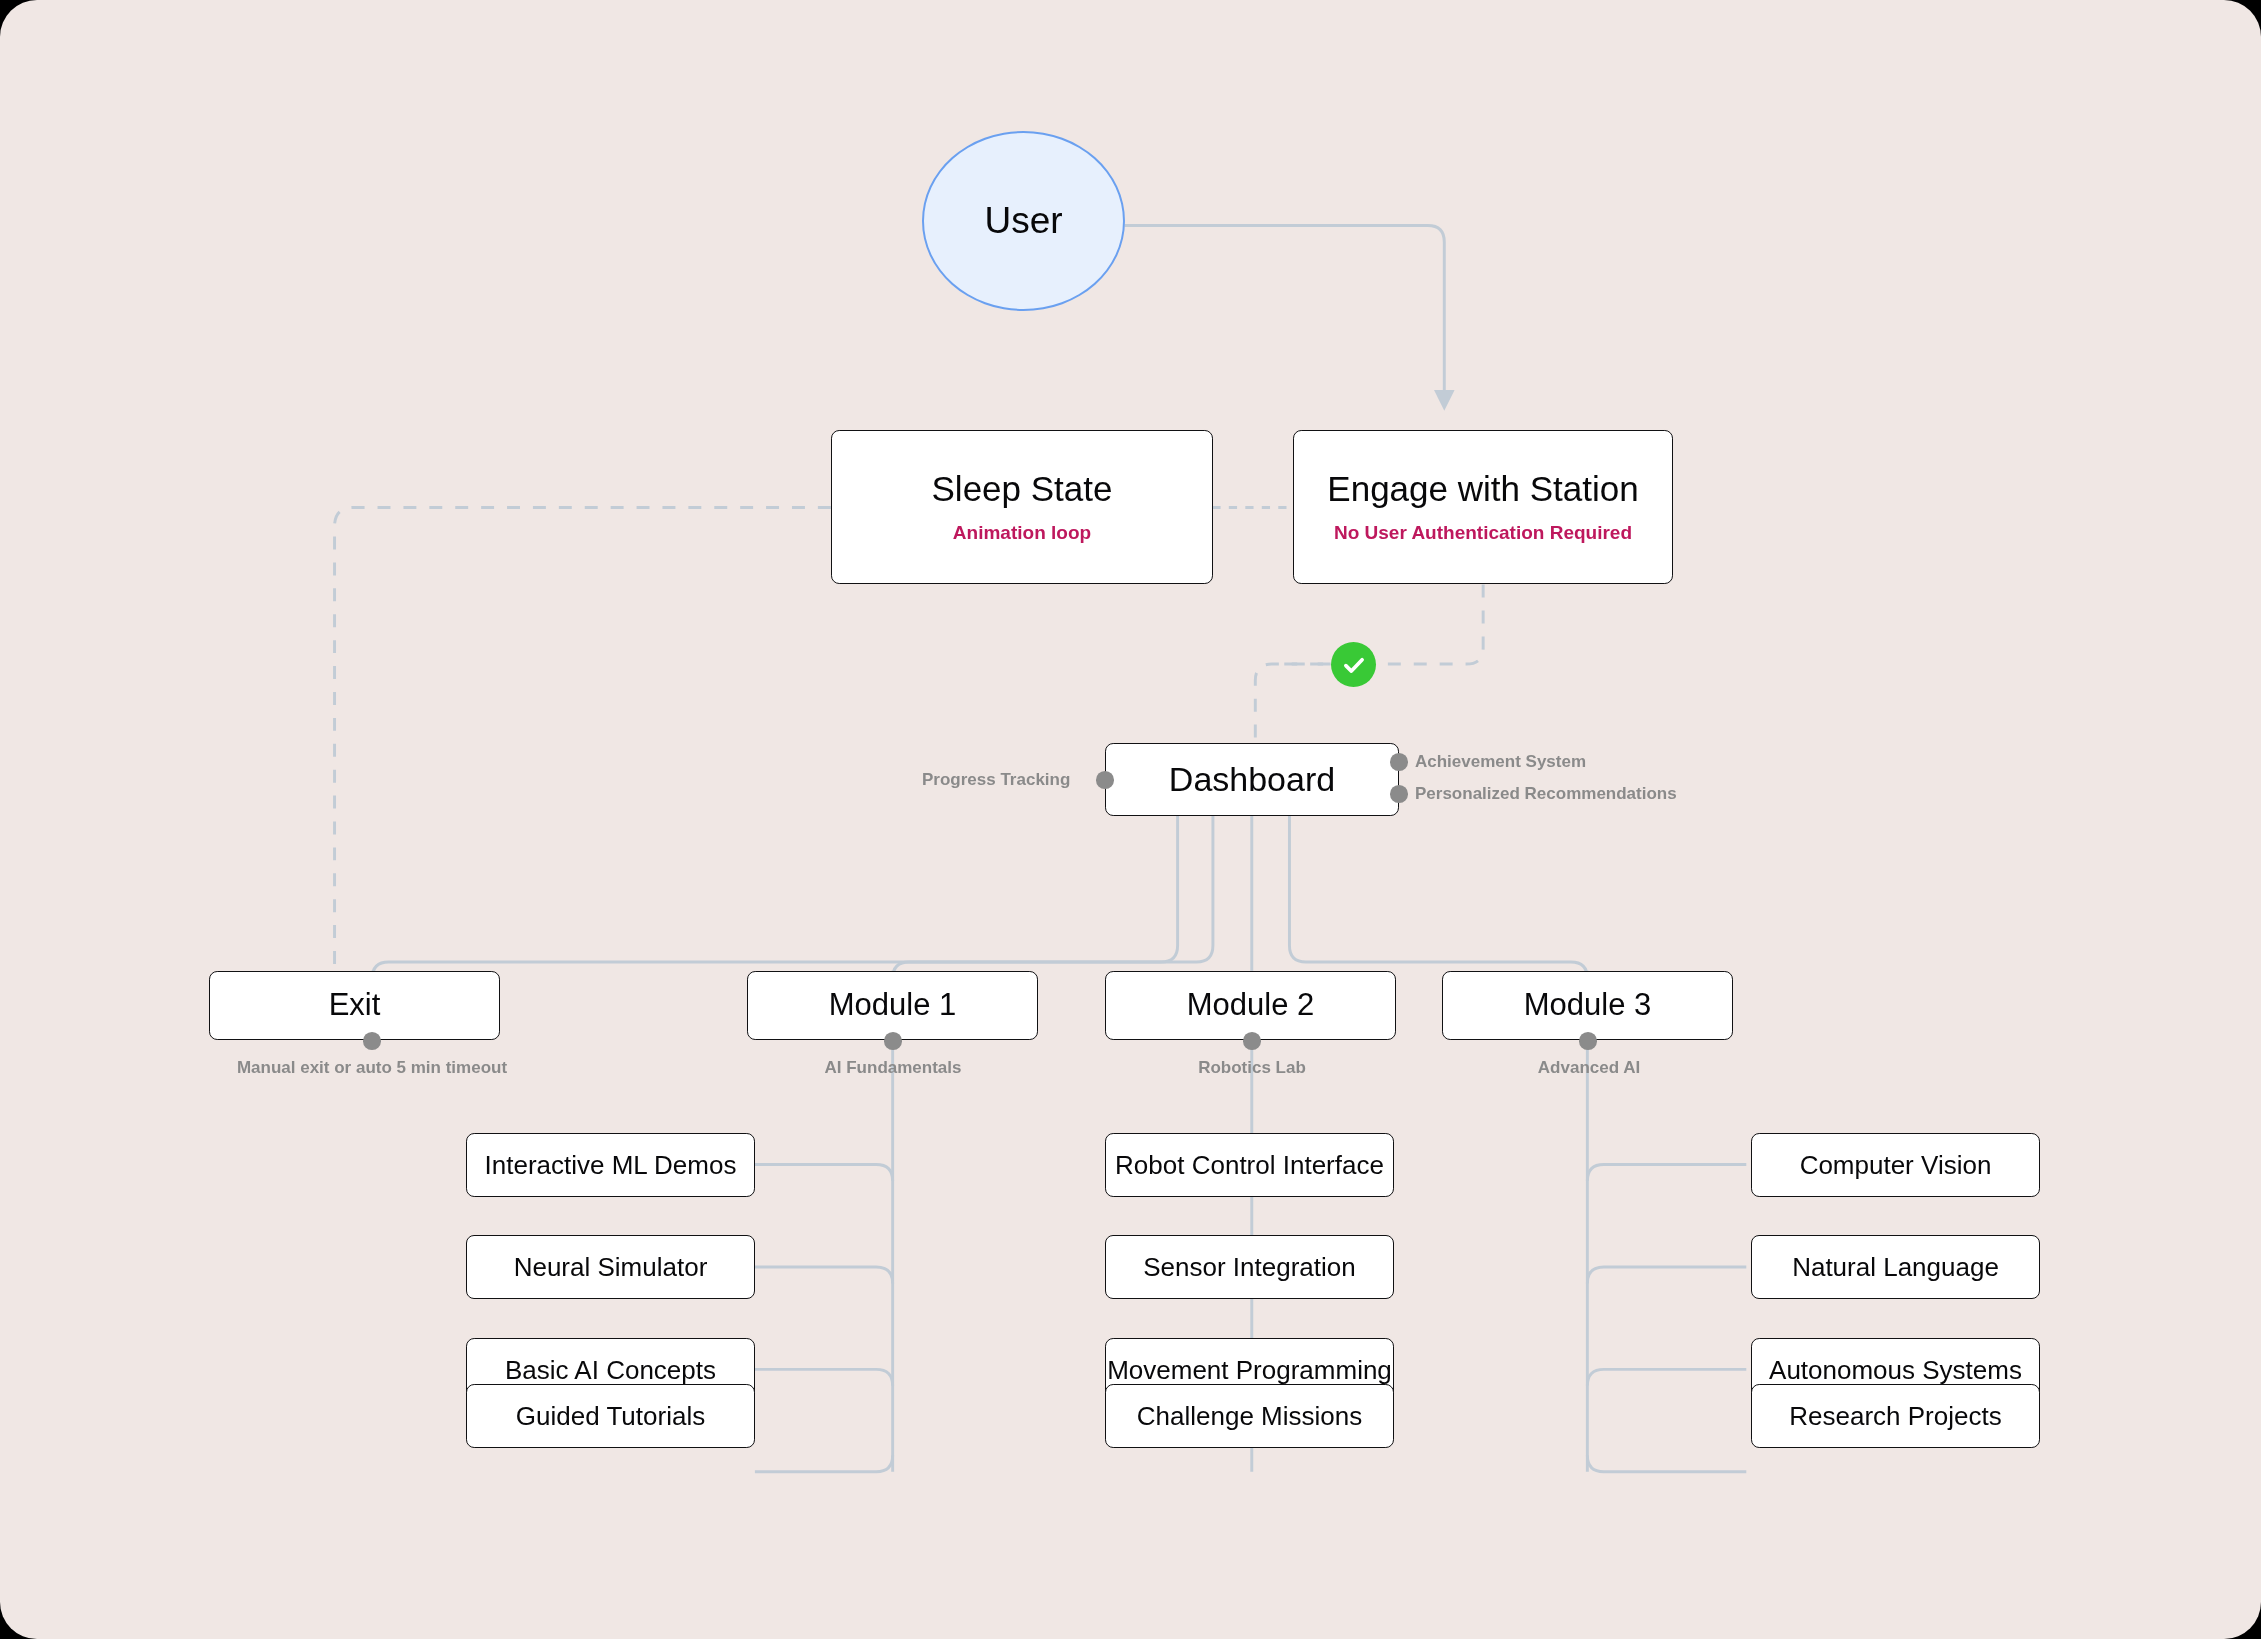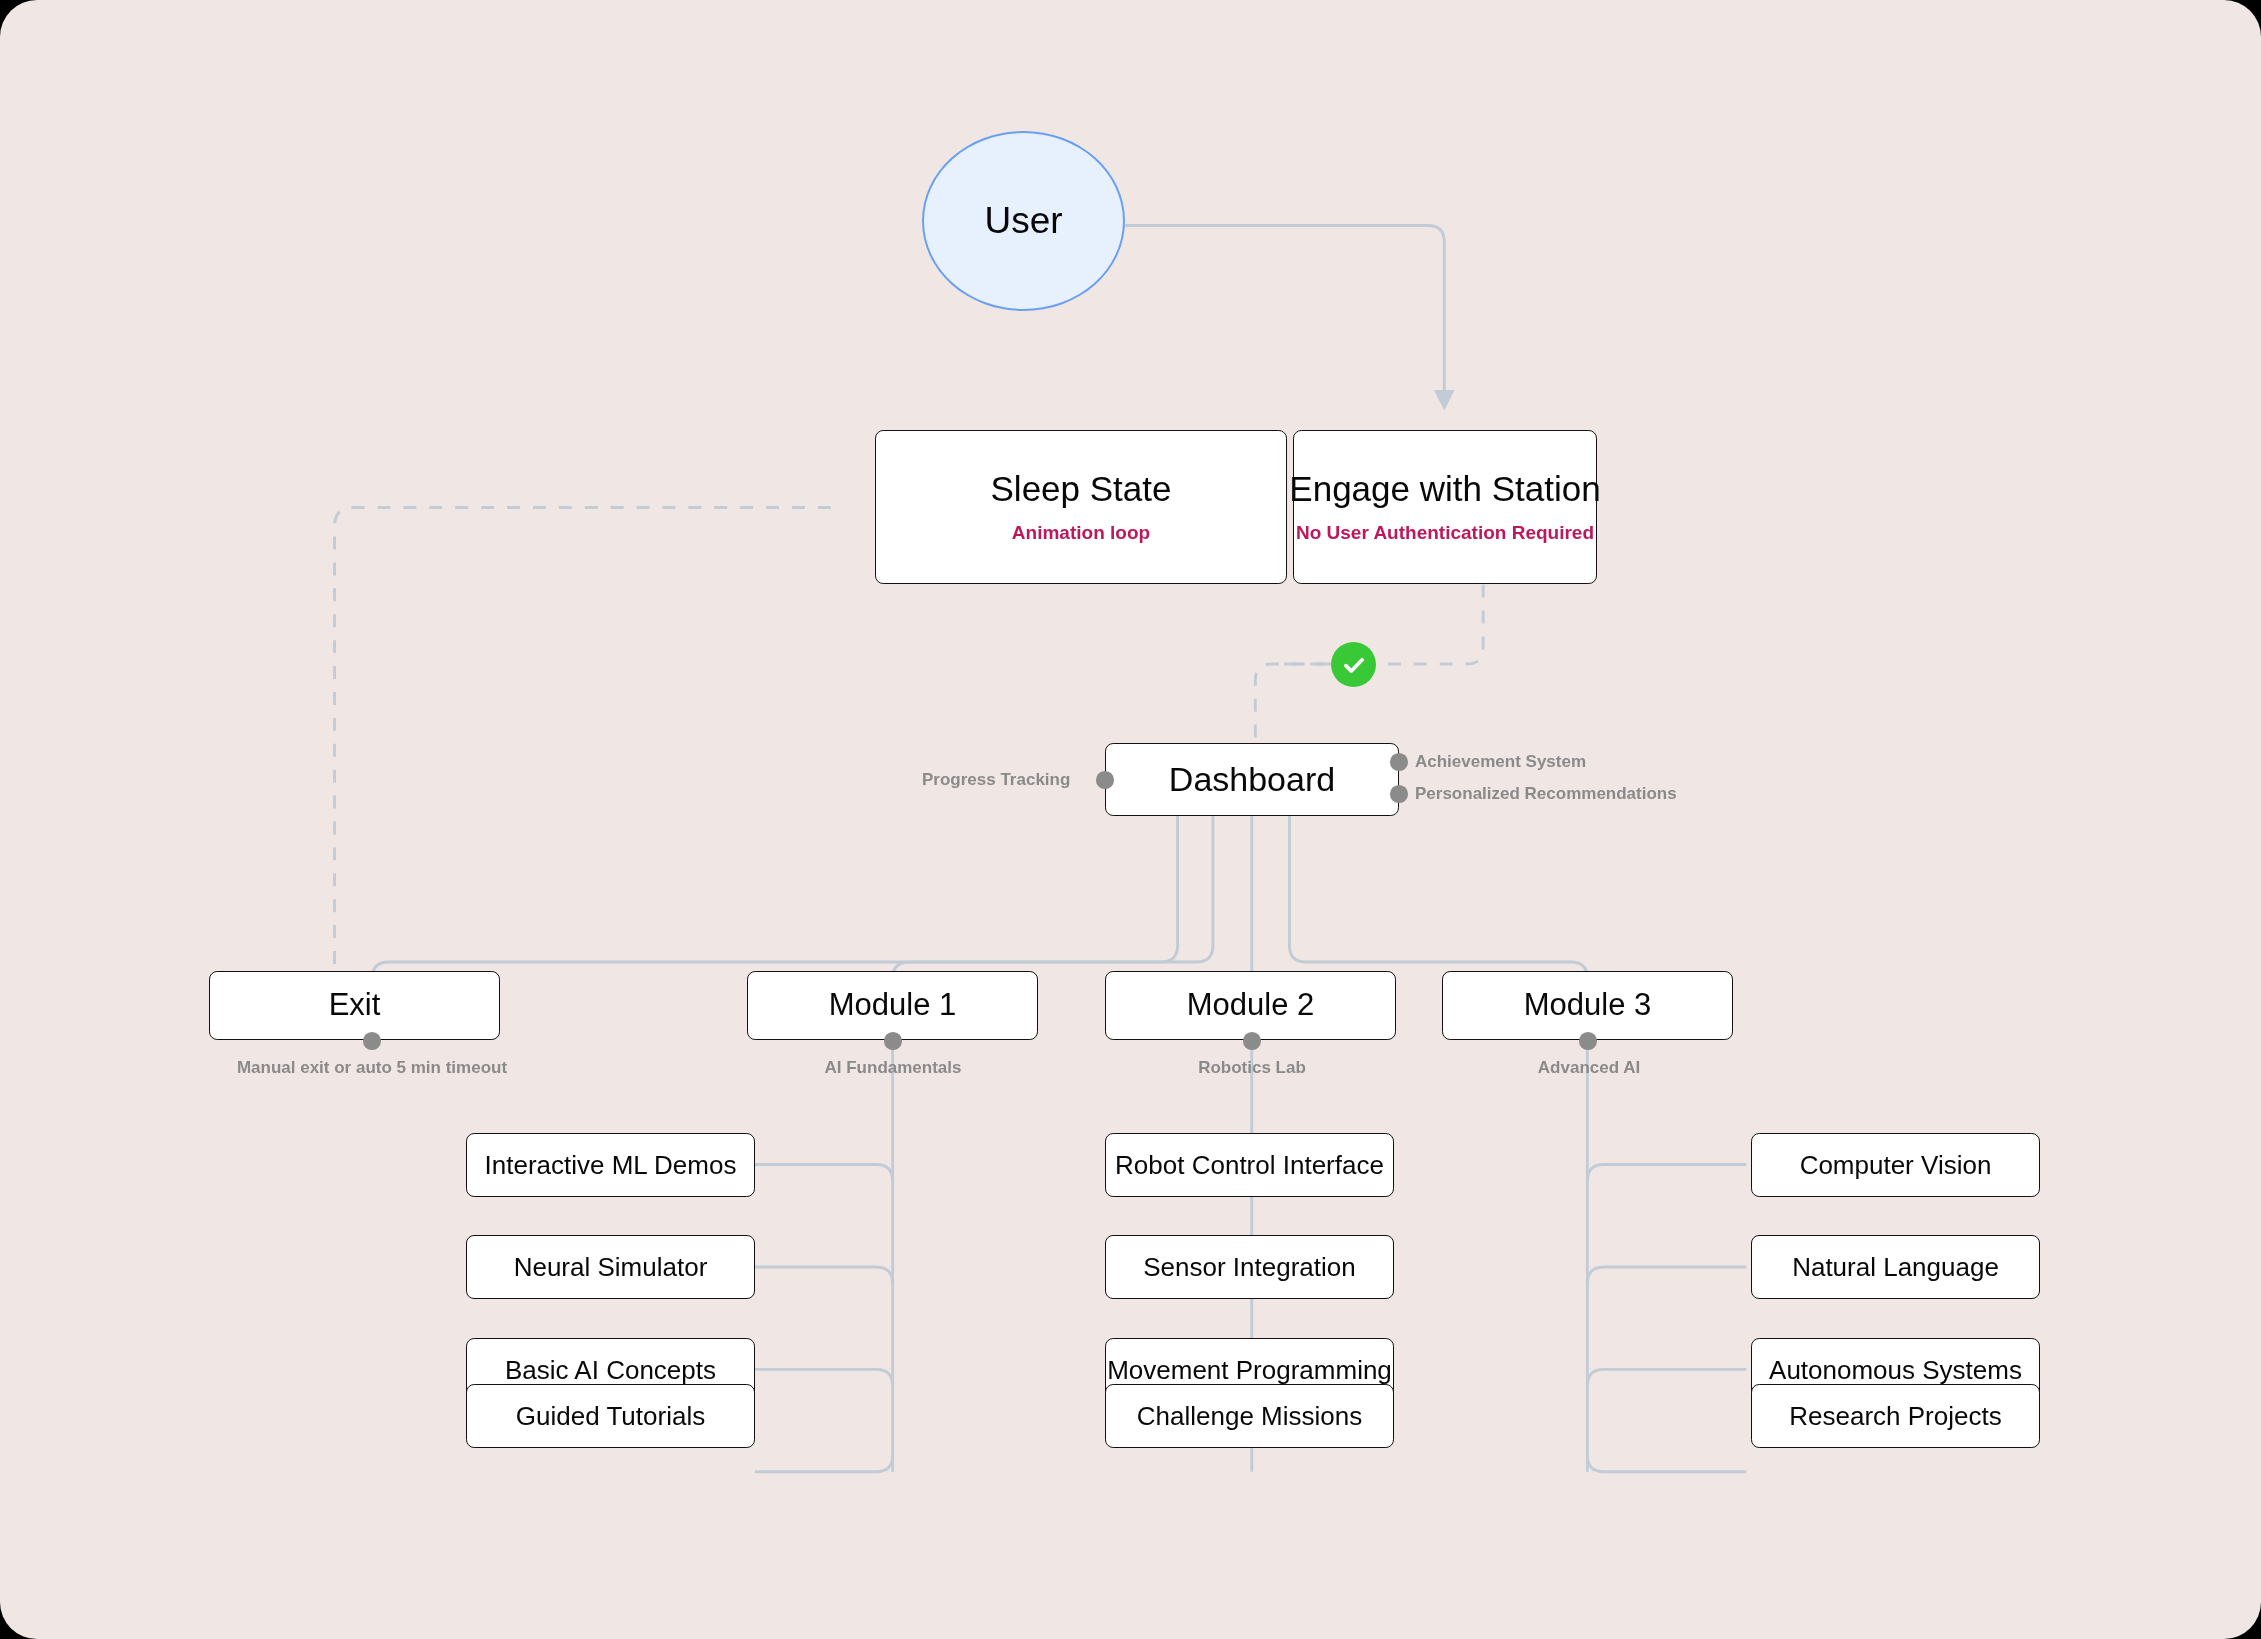--- a/index.html
+++ b/index.html
@@ -23,25 +23,25 @@
   }
 
   
   #n-user{
     left:922px; top:131px; width:203px; height:180px;
     border:2.9px solid #6aa0f0; background:#e7f0fd; border-radius:50%;
   }
   #n-user .title{ font-size:37px; }
 
   
-  #n-sleep{ left:831px; top:430px; width:412px; height:154px;margin-left:44px; }
+  #n-sleep{ left:831px; top:430px; width:382px; height:154px; }
   #n-sleep .title{ font-size:35px; }
   #n-sleep .sub{ font-size:19px; }
 
-  #n-engage{ left:1293px; top:430px; width:304px; height:154px; }
+  #n-engage{ left:1293px; top:430px; width:380px; height:154px; }
   #n-engage .title{ font-size:35px; }
   #n-engage .sub{ font-size:19px; }
 
   
   #n-dash{ left:1105px; top:743px; width:294px; height:73px; }
   #n-dash .title{ font-size:34px; }
 
   .port{
     position:absolute; width:17.7px; height:17.7px; border-radius:50%;
     background:#8b8b8b; z-index:6;

